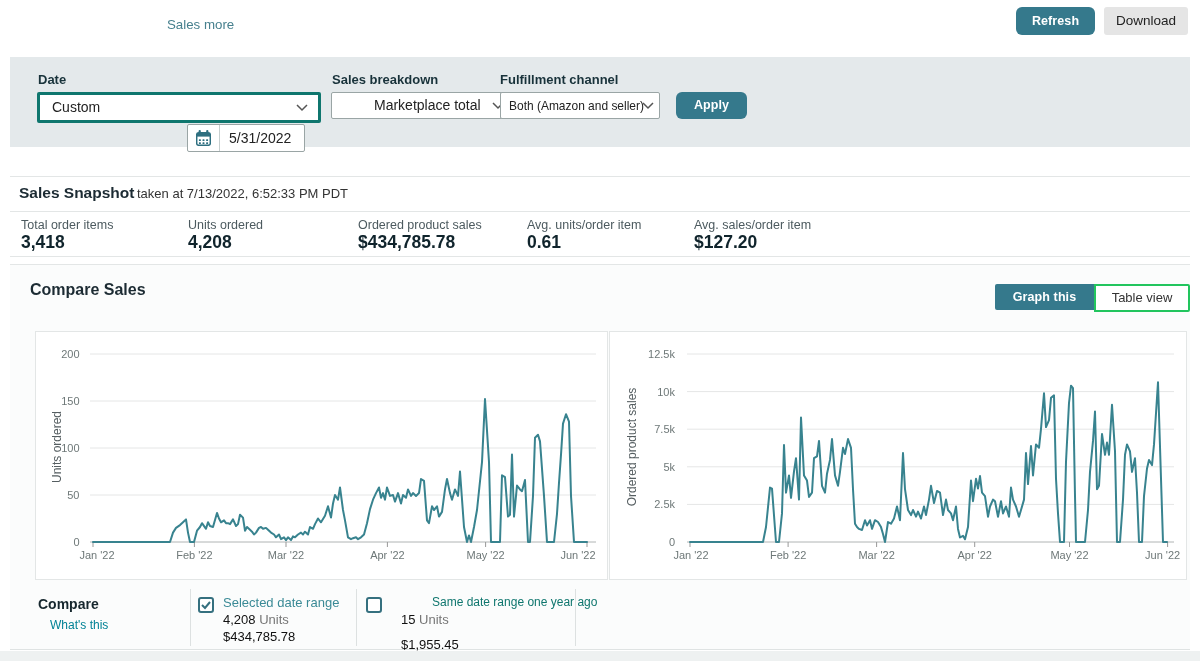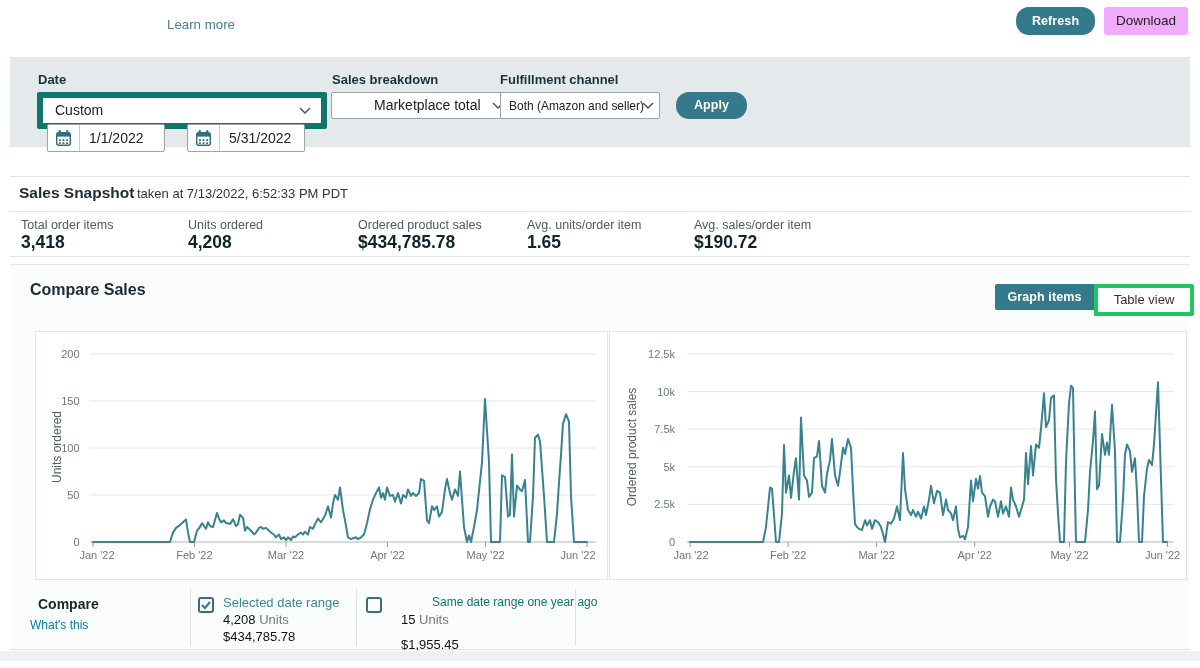--- a/index.html
+++ b/index.html
@@ -1,49 +1,33 @@
 <!DOCTYPE html>
 <html><head><meta charset="utf-8">
 <style>
 html,body{margin:0;padding:0;background:#fff;width:1200px;height:668px;overflow:hidden;
 font-family:"Liberation Sans",sans-serif;-webkit-font-smoothing:antialiased;}
 .abs{position:absolute;}
-.teal-btn{background:#35798c;color:#fff;border-radius:13px;text-align:center;font-weight:bold;letter-spacing:0.1px;}
+.teal-btn{background:#35798c;color:#fff;border-radius:6px;text-align:center;font-weight:bold;letter-spacing:0.1px;}
 </style></head>
 <body>
 <div class="abs" style="left:0;top:0;width:1200px;height:668px;background:#fff;">
 
-<div class="abs" style="left:167px;top:17px;font-size:13.3px;color:#47808e;">Learn more</div>
+<div class="abs" style="left:167px;top:17px;font-size:13.3px;color:#47808e;">Sales more</div>
 
 <div class="abs teal-btn" style="left:1016px;top:7px;width:79px;height:28px;line-height:28px;font-size:12.5px;">Refresh</div>
-<div class="abs" style="left:1104px;top:7px;width:84px;height:28px;line-height:28px;font-size:13.5px;background:#f0abfc;color:#222;border-radius:3px;text-align:center;">Download</div>
+<div class="abs" style="left:1104px;top:7px;width:84px;height:28px;line-height:28px;font-size:13.5px;background:#e5e5e5;color:#222;border-radius:3px;text-align:center;">Download</div>
 
 <div class="abs" style="left:10px;top:57px;width:1180px;height:90px;background:#e4e9eb;">
   <div class="abs" style="left:28px;top:15px;font-size:13px;font-weight:bold;color:#18323a;">Date</div>
-  <div class="abs" style="left:27px;top:35px;width:278px;height:25px;background:#fff;border:6px solid #0f766e;border-radius:2px;font-size:14px;color:#222;line-height:25px;">
+  <div class="abs" style="left:27px;top:35px;width:278px;height:25px;background:#fff;border:3px solid #0f766e;border-radius:2px;font-size:14px;color:#222;line-height:25px;">
     <span style="margin-left:12px;">Custom</span>
     <svg width="12" height="8" style="position:absolute;right:10px;top:9px;">
           <path d="M1 1 L6 6 L11 1" stroke="#555" stroke-width="1.5" fill="none"></path>
         </svg>
-  </div>
-  <div class="abs" style="left:37px;top:67px;width:116px;height:26px;background:#fff;border:1px solid #9aa5a5;border-radius:2px;">
-    <svg width="15" height="16" style="position:absolute;left:8px;top:5px;" viewBox="0 0 15 16">
-      <rect x="0.7" y="2.7" width="13.6" height="12.6" rx="2" fill="#fff" stroke="#2e6f80" stroke-width="1.5"></rect>
-      <rect x="1" y="3" width="13" height="3.6" fill="#2e6f80"></rect>
-      <rect x="2.6" y="0" width="2.2" height="3.2" rx="1" fill="#2e6f80"></rect>
-      <rect x="10.2" y="0" width="2.2" height="3.2" rx="1" fill="#2e6f80"></rect>
-      <rect x="2.9" y="9.3" width="2" height="1.7" rx="0.5" fill="#2e6f80"></rect>
-          <rect x="6.5" y="9.3" width="2" height="1.7" rx="0.5" fill="#2e6f80"></rect>
-          <rect x="10.1" y="9.3" width="2" height="1.7" rx="0.5" fill="#2e6f80"></rect>
-      <rect x="2.9" y="12.2" width="2" height="1.7" rx="0.5" fill="#2e6f80"></rect>
-          <rect x="6.5" y="12.2" width="2" height="1.7" rx="0.5" fill="#2e6f80"></rect>
-          <rect x="10.1" y="12.2" width="2" height="1.7" rx="0.5" fill="#2e6f80"></rect>
-    </svg>
-    <div class="abs" style="left:31px;top:0;width:1px;height:26px;background:#c7cfcf;"></div>
-    <div class="abs" style="left:41px;top:0;font-size:14px;color:#222;line-height:26px;">1/1/2022</div>
   </div>
   <div class="abs" style="left:177px;top:67px;width:116px;height:26px;background:#fff;border:1px solid #9aa5a5;border-radius:2px;">
     <svg width="15" height="16" style="position:absolute;left:8px;top:5px;" viewBox="0 0 15 16">
       <rect x="0.7" y="2.7" width="13.6" height="12.6" rx="2" fill="#fff" stroke="#2e6f80" stroke-width="1.5"></rect>
       <rect x="1" y="3" width="13" height="3.6" fill="#2e6f80"></rect>
       <rect x="2.6" y="0" width="2.2" height="3.2" rx="1" fill="#2e6f80"></rect>
       <rect x="10.2" y="0" width="2.2" height="3.2" rx="1" fill="#2e6f80"></rect>
       <rect x="2.9" y="9.3" width="2" height="1.7" rx="0.5" fill="#2e6f80"></rect>
           <rect x="6.5" y="9.3" width="2" height="1.7" rx="0.5" fill="#2e6f80"></rect>
           <rect x="10.1" y="9.3" width="2" height="1.7" rx="0.5" fill="#2e6f80"></rect>
@@ -78,29 +62,29 @@
   <div class="abs" style="left:9px;top:7px;font-size:15.5px;font-weight:bold;color:#1c2b33;">Sales Snapshot</div>
   <div class="abs" style="left:127px;top:9px;font-size:13px;color:#333;">taken at 7/13/2022, 6:52:33 PM PDT</div>
   <div class="abs" style="left:0;top:34px;width:1180px;height:1px;background:#e3e6e6;"></div>
   <div class="abs" style="left:11px;top:41px;font-size:12.5px;color:#4c5a5f;">Total order items</div>
   <div class="abs" style="left:11px;top:55px;font-size:17.5px;font-weight:bold;color:#10242c;">3,418</div>
   <div class="abs" style="left:178px;top:41px;font-size:12.5px;color:#4c5a5f;">Units ordered</div>
   <div class="abs" style="left:178px;top:55px;font-size:17.5px;font-weight:bold;color:#10242c;">4,208</div>
   <div class="abs" style="left:348px;top:41px;font-size:12.5px;color:#4c5a5f;">Ordered product sales</div>
   <div class="abs" style="left:348px;top:55px;font-size:17.5px;font-weight:bold;color:#10242c;">$434,785.78</div>
   <div class="abs" style="left:517px;top:41px;font-size:12.5px;color:#4c5a5f;">Avg. units/order item</div>
-  <div class="abs" style="left:517px;top:55px;font-size:17.5px;font-weight:bold;color:#10242c;">1.65</div>
+  <div class="abs" style="left:517px;top:55px;font-size:17.5px;font-weight:bold;color:#10242c;">0.61</div>
   <div class="abs" style="left:684px;top:41px;font-size:12.5px;color:#4c5a5f;">Avg. sales/order item</div>
-  <div class="abs" style="left:684px;top:55px;font-size:17.5px;font-weight:bold;color:#10242c;">$190.72</div>
+  <div class="abs" style="left:684px;top:55px;font-size:17.5px;font-weight:bold;color:#10242c;">$127.20</div>
 </div>
 
 <div class="abs" style="left:10px;top:264px;width:1180px;height:384px;background:#fbfcfc;border-top:1px solid #e3e6e6;border-bottom:1px solid #dfe3e3;">
   <div class="abs" style="left:20px;top:16px;font-size:16px;font-weight:bold;color:#1c2b33;">Compare Sales</div>
-  <div class="abs teal-btn" style="left:985px;top:19px;width:99px;height:26px;line-height:26px;font-size:12.5px;border-radius:2px 0 0 2px;">Graph items</div>
-  <div class="abs" style="left:1084px;top:19px;width:92px;height:24px;line-height:24px;font-size:13px;background:#fff;color:#333;border:4px solid #22c55e;border-radius:0 2px 2px 0;text-align:center;">Table view</div>
+  <div class="abs teal-btn" style="left:985px;top:19px;width:99px;height:26px;line-height:26px;font-size:12.5px;border-radius:2px 0 0 2px;">Graph this</div>
+  <div class="abs" style="left:1084px;top:19px;width:92px;height:24px;line-height:24px;font-size:13px;background:#fff;color:#333;border:2px solid #22c55e;border-radius:0 2px 2px 0;text-align:center;">Table view</div>
 
   <div class="abs" style="left:25px;top:66px;width:571px;height:247px;background:#fff;border:1px solid #e3e6e6;"></div>
   <div class="abs" style="left:599px;top:66px;width:576px;height:247px;background:#fff;border:1px solid #e3e6e6;"></div>
 
   <div class="abs" style="left:26px;top:67px;width:570px;height:246px;">
     <svg width="570" height="246" viewBox="0 0 570 246" style="position:absolute;left:0;top:0">
 <line x1="54" y1="22.0" x2="560" y2="22.0" stroke="#e5e6e6" stroke-width="1"></line>
 <line x1="54" y1="69.0" x2="560" y2="69.0" stroke="#e5e6e6" stroke-width="1"></line>
 <line x1="54" y1="116.0" x2="560" y2="116.0" stroke="#e5e6e6" stroke-width="1"></line>
 <line x1="54" y1="163.0" x2="560" y2="163.0" stroke="#e5e6e6" stroke-width="1"></line>
@@ -151,21 +135,21 @@
 <text x="266.6" y="227" text-anchor="middle" font-size="11" fill="#6e7878" font-family="Liberation Sans, sans-serif">Mar '22</text>
 <text x="364.7" y="227" text-anchor="middle" font-size="11" fill="#6e7878" font-family="Liberation Sans, sans-serif">Apr '22</text>
 <text x="459.5" y="227" text-anchor="middle" font-size="11" fill="#6e7878" font-family="Liberation Sans, sans-serif">May '22</text>
 <text x="552.6" y="227" text-anchor="middle" font-size="11" fill="#6e7878" font-family="Liberation Sans, sans-serif">Jun '22</text>
 <polyline points="80.0,210.0 153.0,210.0 156.0,195.0 160.0,155.6 162.0,156.6 166.0,210.0 169.0,210.0 172.0,181.4 174.0,113.0 176.0,160.7 179.0,143.4 181.0,165.8 184.0,139.3 186.0,126.2 189.0,167.6 191.0,85.5 194.0,143.4 197.0,148.6 199.0,164.9 202.0,160.7 204.0,126.2 207.0,124.4 209.0,108.9 212.0,153.8 215.0,160.7 217.0,141.7 220.0,127.9 222.0,107.1 225.0,143.4 228.0,153.8 230.0,139.9 233.0,115.8 235.0,122.0 238.0,107.1 241.0,115.8 243.0,157.2 245.0,191.7 247.0,195.1 249.0,196.9 252.0,198.0 255.0,188.2 257.0,193.5 260.0,188.2 262.0,196.9 265.0,188.2 268.0,190.0 271.0,195.1 273.0,202.0 275.0,210.0 278.0,190.0 281.0,191.7 284.0,186.5 287.0,174.5 290.0,188.2 293.0,121.0 295.0,157.2 298.0,178.0 301.0,183.1 303.0,178.0 306.0,184.7 308.0,179.6 311.0,186.5 314.0,174.5 316.0,183.1 319.0,167.6 321.0,153.8 324.0,171.0 327.0,158.9 330.0,160.7 333.0,183.1 336.0,167.6 338.0,178.0 341.0,181.4 343.0,188.2 346.0,174.5 348.0,196.9 350.0,205.5 353.0,203.8 355.0,207.3 358.0,195.1 361.0,148.6 363.0,169.2 366.0,146.8 368.0,156.5 370.0,144.1 372.0,160.7 375.0,164.1 378.0,184.7 380.0,174.5 383.0,167.6 385.0,169.2 388.0,184.7 391.0,169.2 393.0,181.4 396.0,174.5 399.0,184.7 401.0,155.6 403.0,167.6 406.0,174.5 409.0,184.7 411.0,178.0 414.0,167.6 416.0,121.0 418.0,152.1 421.0,114.0 423.0,143.4 426.0,112.4 429.0,115.8 431.0,96.9 434.0,61.3 436.0,95.1 439.0,88.2 441.0,65.8 444.0,63.4 446.0,146.8 448.0,181.4 450.0,210.0 454.0,210.0 456.0,129.7 459.0,71.0 461.0,53.7 463.0,56.1 465.0,164.1 466.0,210.0 475.0,210.0 478.0,178.0 480.0,139.9 483.0,108.9 485.0,79.6 487.0,157.2 489.0,153.8 492.0,102.0 495.0,122.8 497.0,110.6 499.0,122.8 502.0,72.7 505.0,119.3 507.0,210.0 510.0,210.0 513.0,167.6 515.0,122.8 517.0,112.4 520.0,119.3 522.0,139.9 525.0,126.2 527.0,160.7 529.0,210.0 532.0,210.0 534.0,164.1 537.0,136.5 539.0,127.9 542.0,133.1 544.0,112.4 546.0,81.3 548.0,50.3 551.0,146.8 553.0,210.0 557.0,210.0" fill="none" stroke="#38838f" stroke-width="2" stroke-linejoin="round" stroke-linecap="round"></polyline>
 <text transform="translate(26,115) rotate(-90)" text-anchor="middle" font-size="12" fill="#555e61" font-family="Liberation Sans, sans-serif">Ordered product sales</text>
 </svg>
   </div>
 
   <div class="abs" style="left:28px;top:331px;font-size:14px;font-weight:bold;color:#16272e;">Compare</div>
-  <div class="abs" style="left:20px;top:353px;font-size:12px;color:#008296;">What's this</div>
+  <div class="abs" style="left:40px;top:353px;font-size:12px;color:#008296;">What's this</div>
   <div class="abs" style="left:180px;top:324px;width:1px;height:57px;background:#dde1e1;"></div>
   <svg class="abs" style="left:188px;top:332px;" width="16" height="16" viewBox="0 0 16 16">
     <rect x="1" y="1" width="14" height="14" rx="2" fill="#fff" stroke="#35707f" stroke-width="2"></rect>
     <path d="M4 8 L7 11 L12 5" stroke="#35707f" stroke-width="2" fill="none"></path>
   </svg>
   <div class="abs" style="left:213px;top:330px;font-size:13px;color:#3a8a96;">Selected date range</div>
   <div class="abs" style="left:213px;top:347px;font-size:13px;color:#111;">4,208 <span style="color:#767676;">Units</span></div>
   <div class="abs" style="left:213px;top:364px;font-size:13px;color:#111;">$434,785.78</div>
   <div class="abs" style="left:346px;top:324px;width:1px;height:57px;background:#dde1e1;"></div>
   <svg class="abs" style="left:356px;top:332px;" width="16" height="16" viewBox="0 0 16 16">

